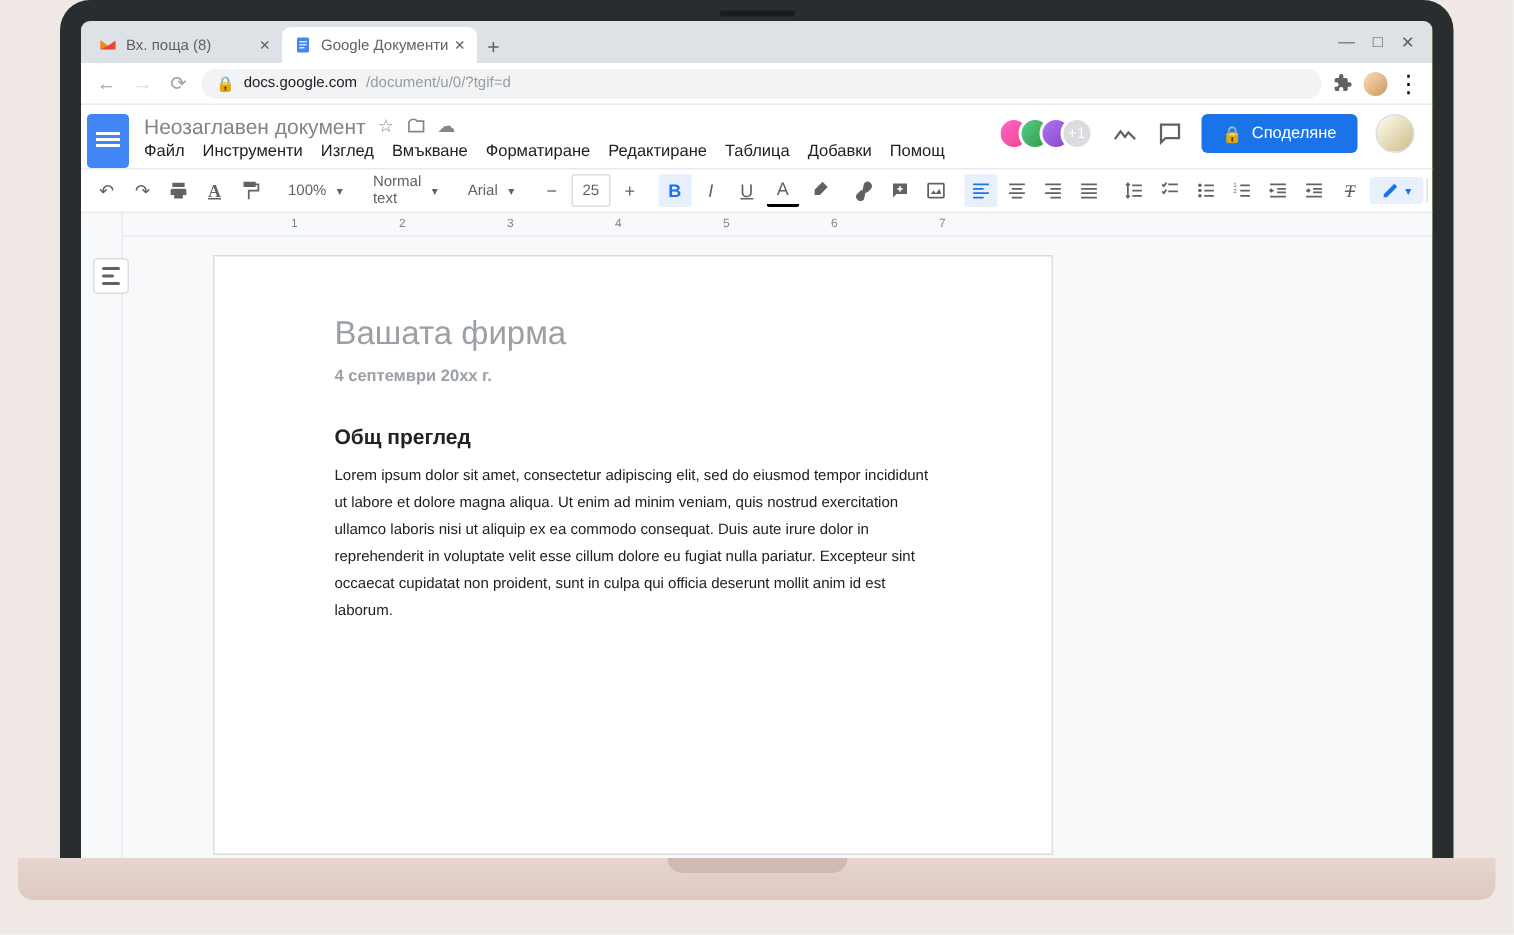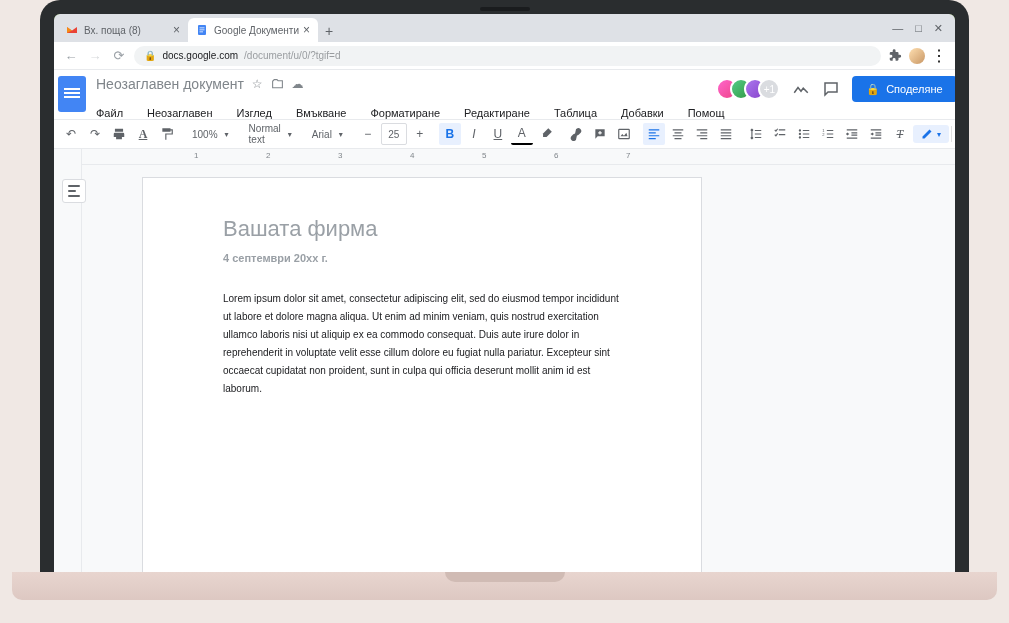--- a/index.html
+++ b/index.html
@@ -125,21 +125,21 @@
 .docs-logo::before {
   content:'';
   position:absolute;
   left:6px; right:6px; top:12px;
   height:2px; background:#fff;
   box-shadow: 0 4px 0 #fff, 0 8px 0 #fff;
 }
 .docs-title-area { flex:1; }
 .docs-title-row { display:flex; align-items:center; gap:8px; font-size:14px; color:#80868b; }
 .title-icon { color:#80868b; font-size:12px; }
-.menu-row { display:flex; gap:24px; font-size:11px; color:#202124; margin-top:15px; }
+.menu-row { display:flex; gap:12px; font-size:11px; color:#202124; margin-top:3px; }
 .header-right { display:flex; align-items:center; gap:12px;}
 .avatar-stack { display:flex; }
 .avatar-stack .av { width:22px; height:22px; border-radius:50%; border:2px solid #fff; margin-left:-8px; font-size:10px; display:flex; align-items:center;justify-content:center; color:#fff;}
 .av1{background:linear-gradient(135deg,#f6c,#e48);} .av2{background:linear-gradient(135deg,#5c8,#394);} .av3{background:linear-gradient(135deg,#a7e,#84c);} .av4{background:#dadce0;color:#5f6368}
 .share-btn { background:#1a73e8; color:#fff; height:26px; padding:0 14px; border-radius:4px; font-size:11px; display:flex; align-items:center; gap:6px; font-weight:500;}
 .profile-avatar { width:26px; height:26px; border-radius:50%; background:linear-gradient(135deg,#ffe,#cb8); border:1px solid #ddd;}
 
 
 .toolbar {
   background:#fff;
@@ -246,21 +246,21 @@
             <span class="title-icon">☆</span>
             <span class="title-icon">
               <svg width="13" height="13" viewBox="0 0 24 24">
                   <path fill="none" stroke="#80868b" stroke-width="2" d="M3 6l3-3h5l2 2h8v13H3z"></path>
                 </svg>
             </span>
             <span class="title-icon">☁</span>
           </div>
           <div class="menu-row">
             <span>Файл</span>
-            <span>Неозаглавен</span>
+            <span>Инструменти</span>
             <span>Изглед</span>
             <span>Вмъкване</span>
             <span>Форматиране</span>
             <span>Редактиране</span>
             <span>Таблица</span>
             <span>Добавки</span>
             <span>Помощ</span>
           </div>
         </div>
         <div class="header-right">
@@ -429,20 +429,21 @@
             <span style="left:256px">3</span>
             <span style="left:328px">4</span>
             <span style="left:400px">5</span>
             <span style="left:472px">6</span>
             <span style="left:544px">7</span>
           </div>
           <div class="page-wrap">
             <div class="page">
               <div class="company">Вашата фирма</div>
               <div class="date">4 септември 20xx г.</div>
+              <div class="section-h">Общ преглед</div>
               <div class="body-text">Lorem ipsum dolor sit amet, consectetur adipiscing elit, sed do eiusmod tempor incididunt ut labore et dolore magna aliqua. Ut enim ad minim veniam, quis nostrud exercitation ullamco laboris nisi ut aliquip ex ea commodo consequat. Duis aute irure dolor in reprehenderit in voluptate velit esse cillum dolore eu fugiat nulla pariatur. Excepteur sint occaecat cupidatat non proident, sunt in culpa qui officia deserunt mollit anim id est laborum.</div>
             </div>
           </div>
         </div>
       </div>
 
     </div>
   </div>
   <div class="laptop-base">
       <div class="laptop-notch"></div>

